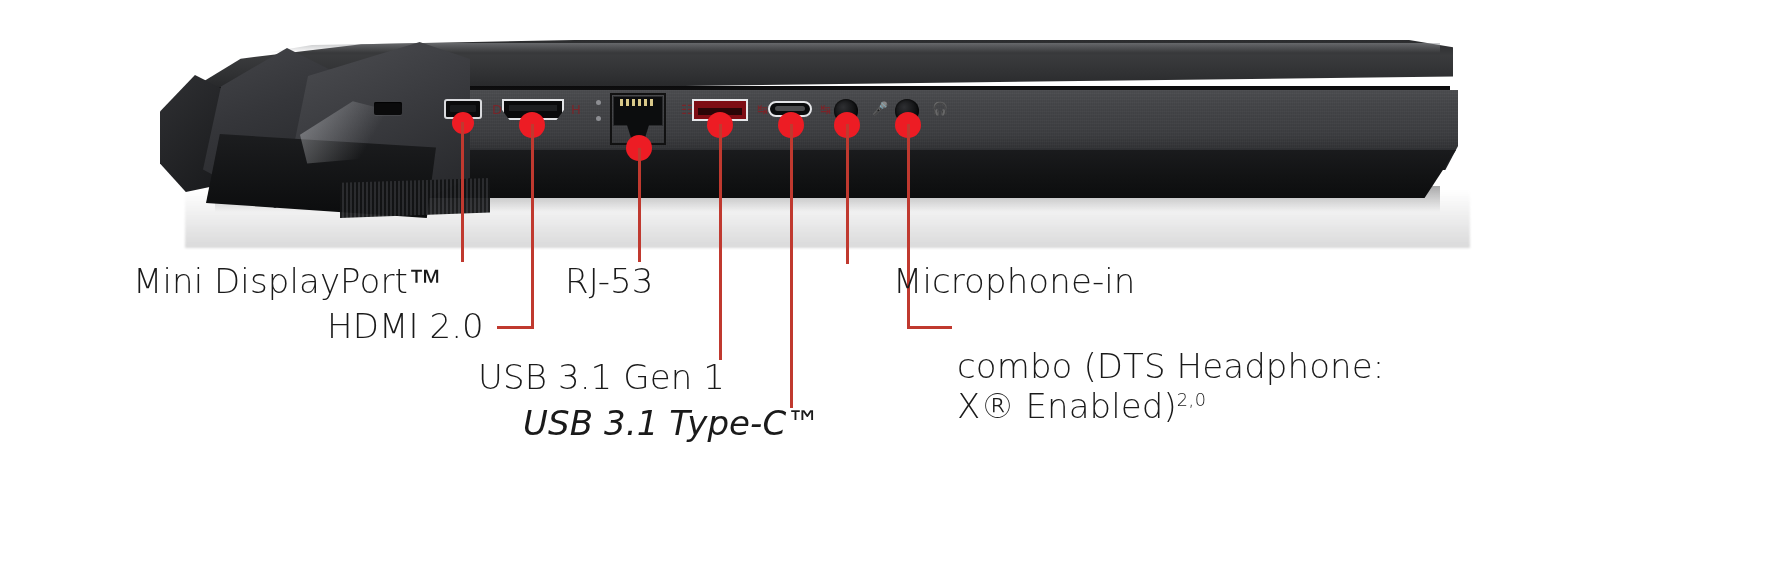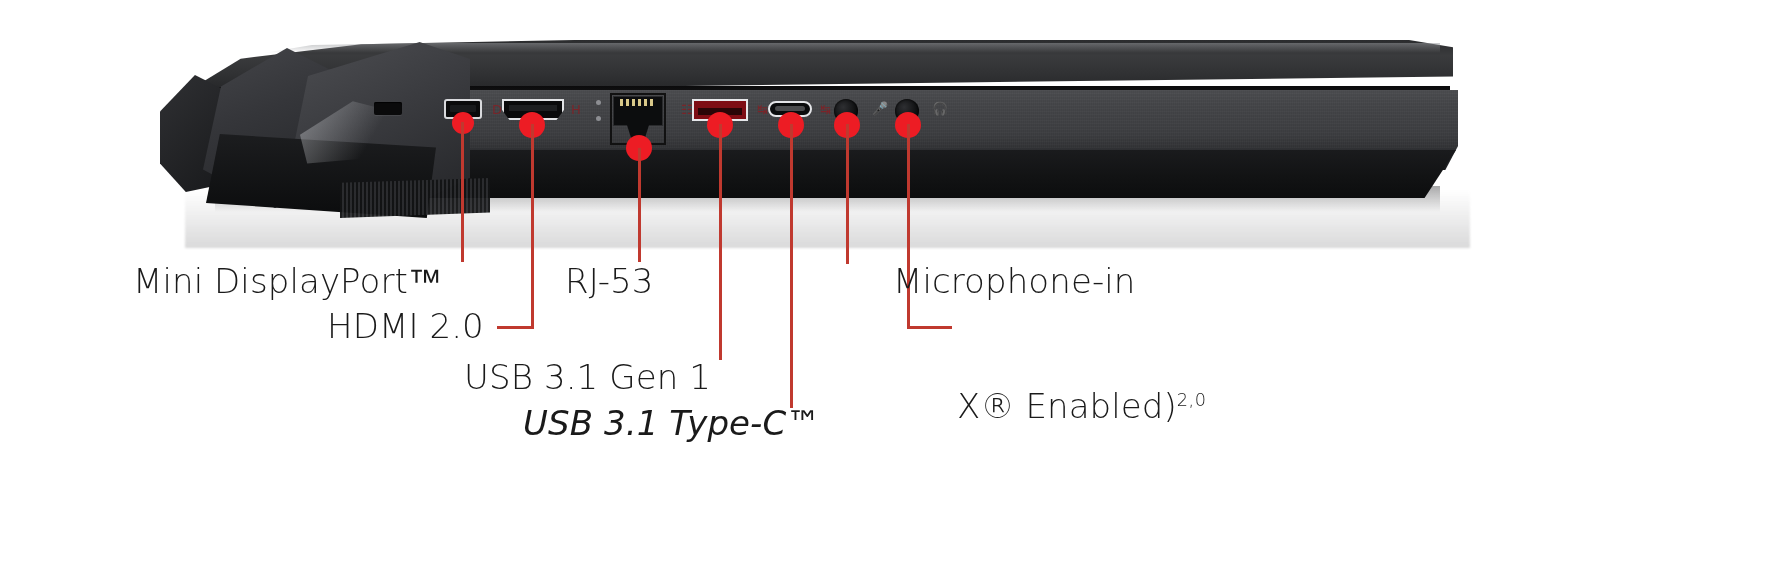--- a/index.html
+++ b/index.html
@@ -226,26 +226,26 @@
   </div>
 
   <div>
 
     <div class="label" style="left:133px;top:262px;">Mini DisplayPort™</div>
 
     <div class="label" style="left:327px;top:307px;">HDMI 2.0</div>
 
     <div class="label" style="left:565px;top:262px;">RJ-53</div>
 
-    <div class="label" style="left:464px;top:358px;text-align:right;">USB 3.1 Gen 1</div>
+    <div class="label" style="left:478px;top:358px;text-align:right;">USB 3.1 Gen 1</div>
 
     <div class="label" style="left:523px;top:404px;font-style:italic;">USB 3.1 Type-C™</div>
 
     <div class="label" style="left:893px;top:262px;">Microphone-in</div>
 
     <div class="label wrap" style="left:957px;top:308px;width:500px;">
       <br>
-      <br>
+      <span>combo (DTS Headphone:</span><br>
       <span>X® Enabled)</span><sup>2,0</sup>
     </div>
   </div>
 
 </div>
 
 </body></html>

